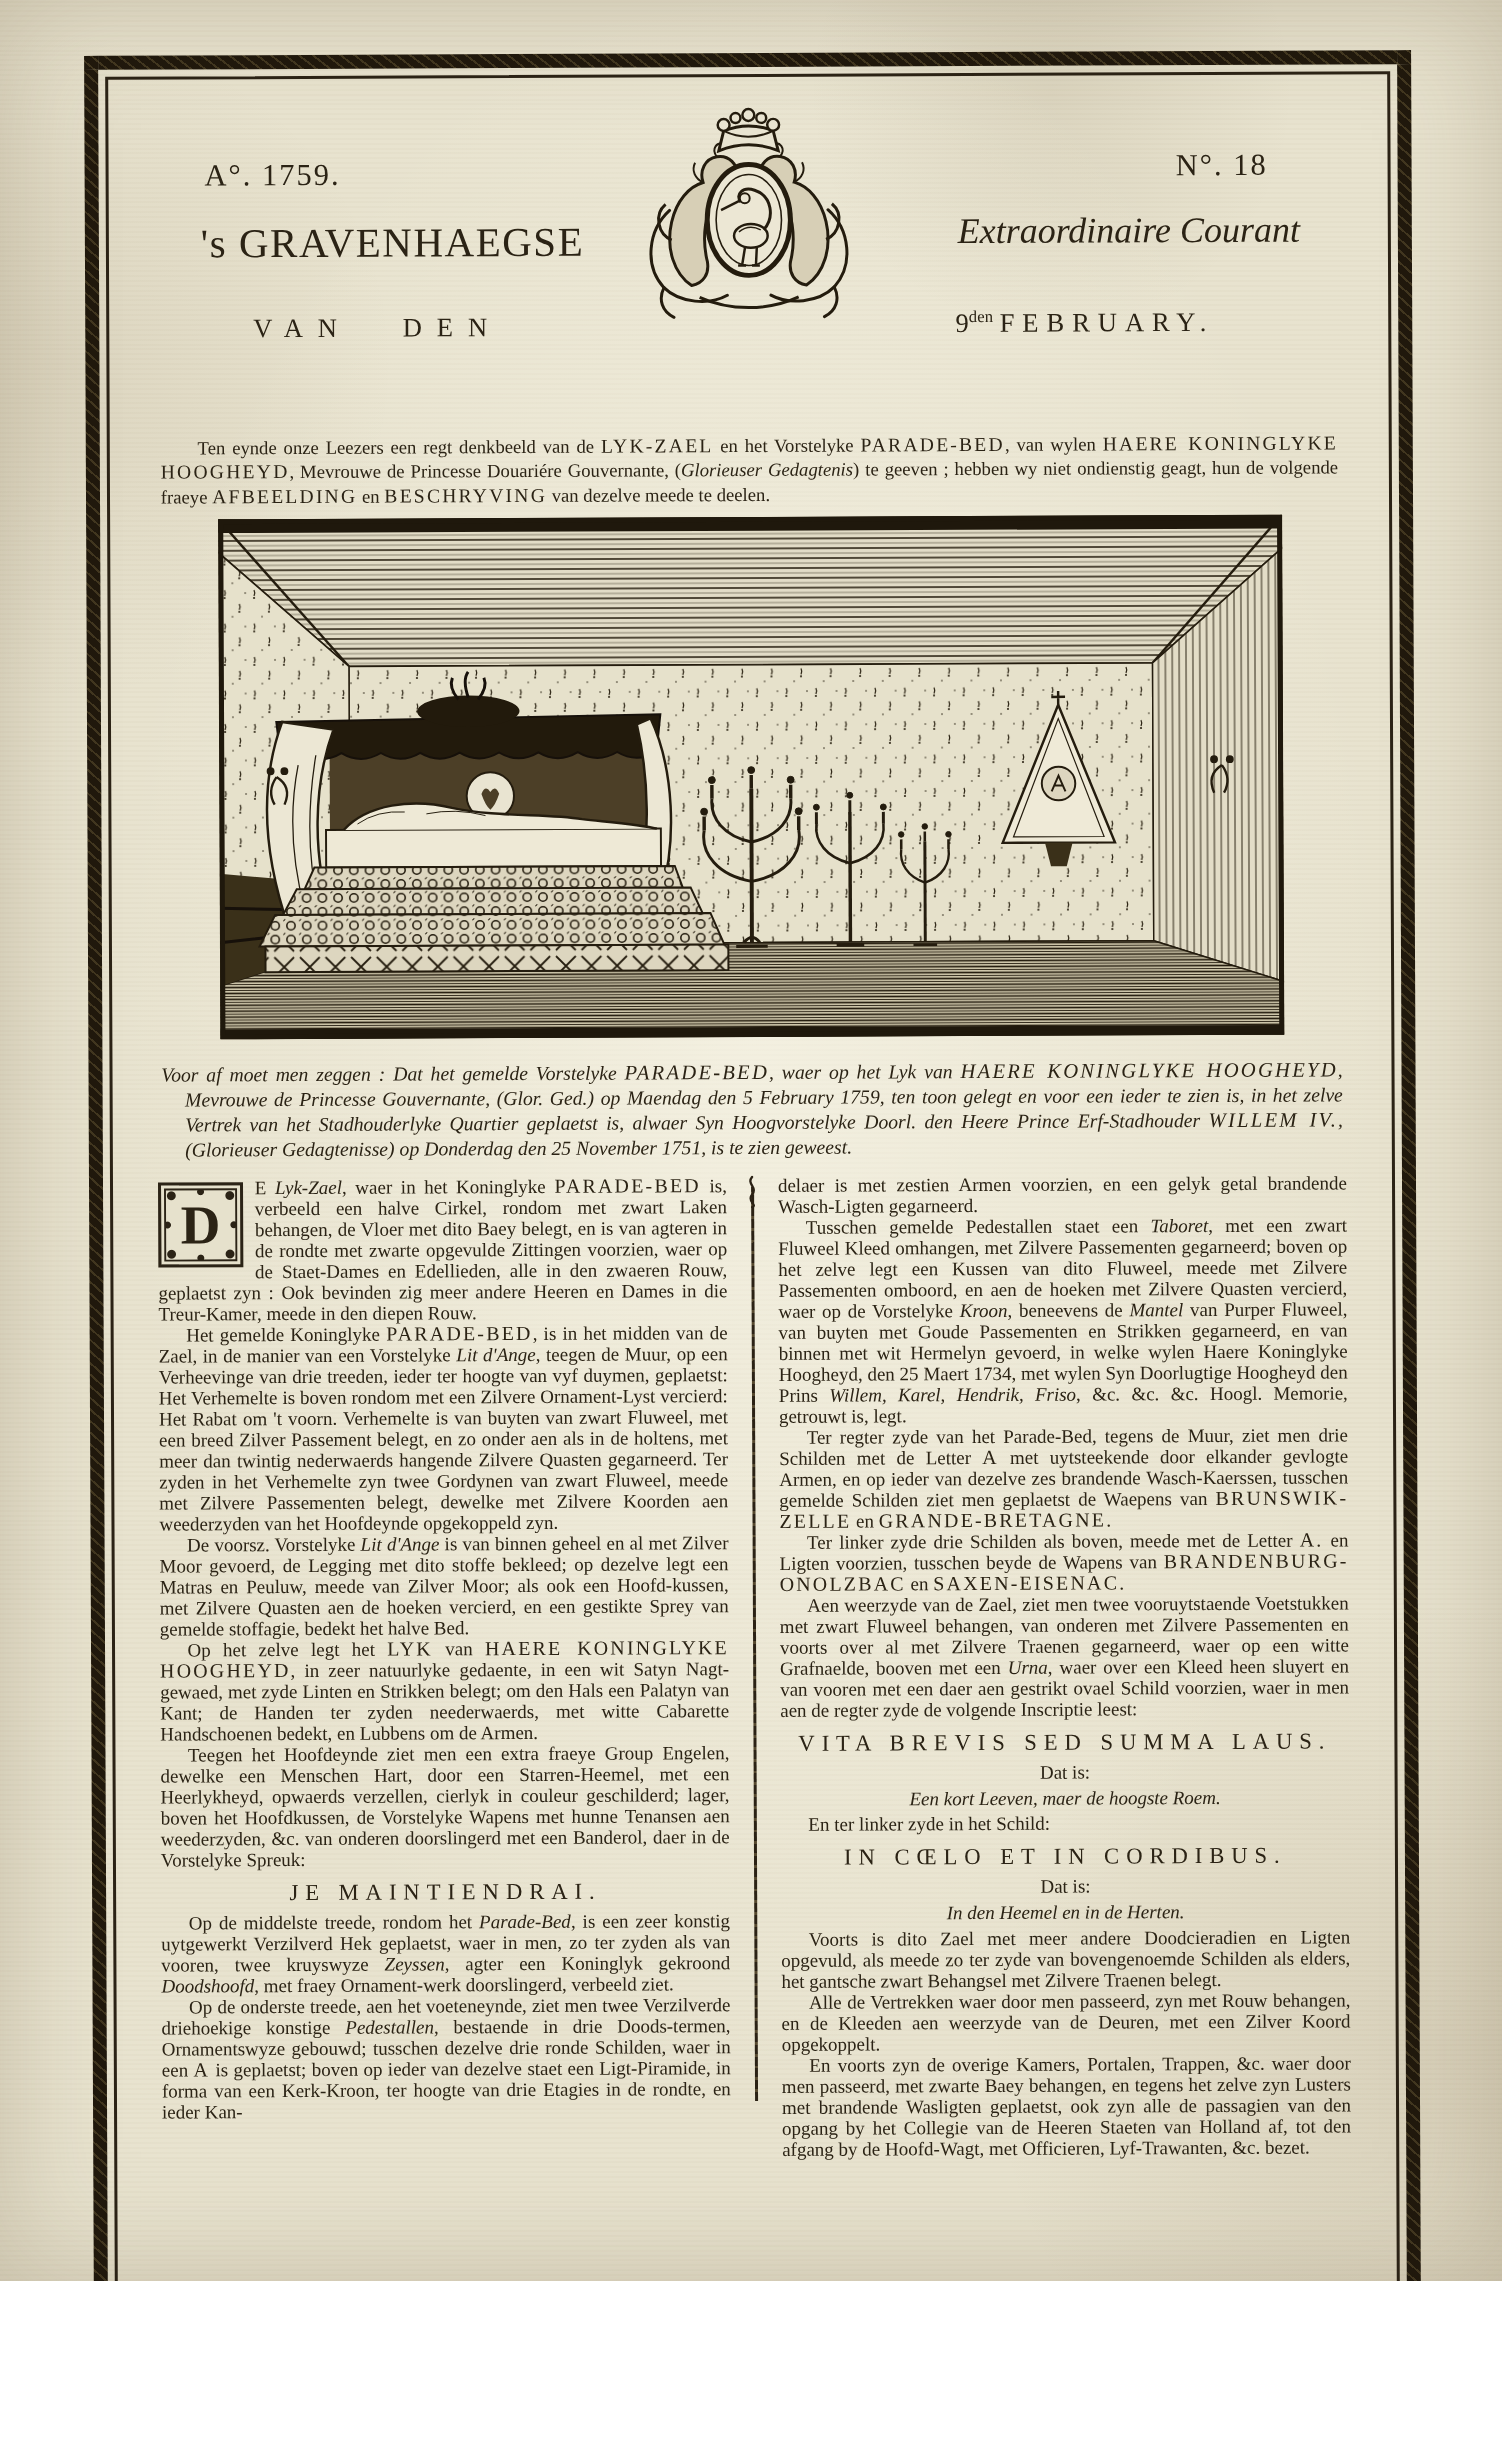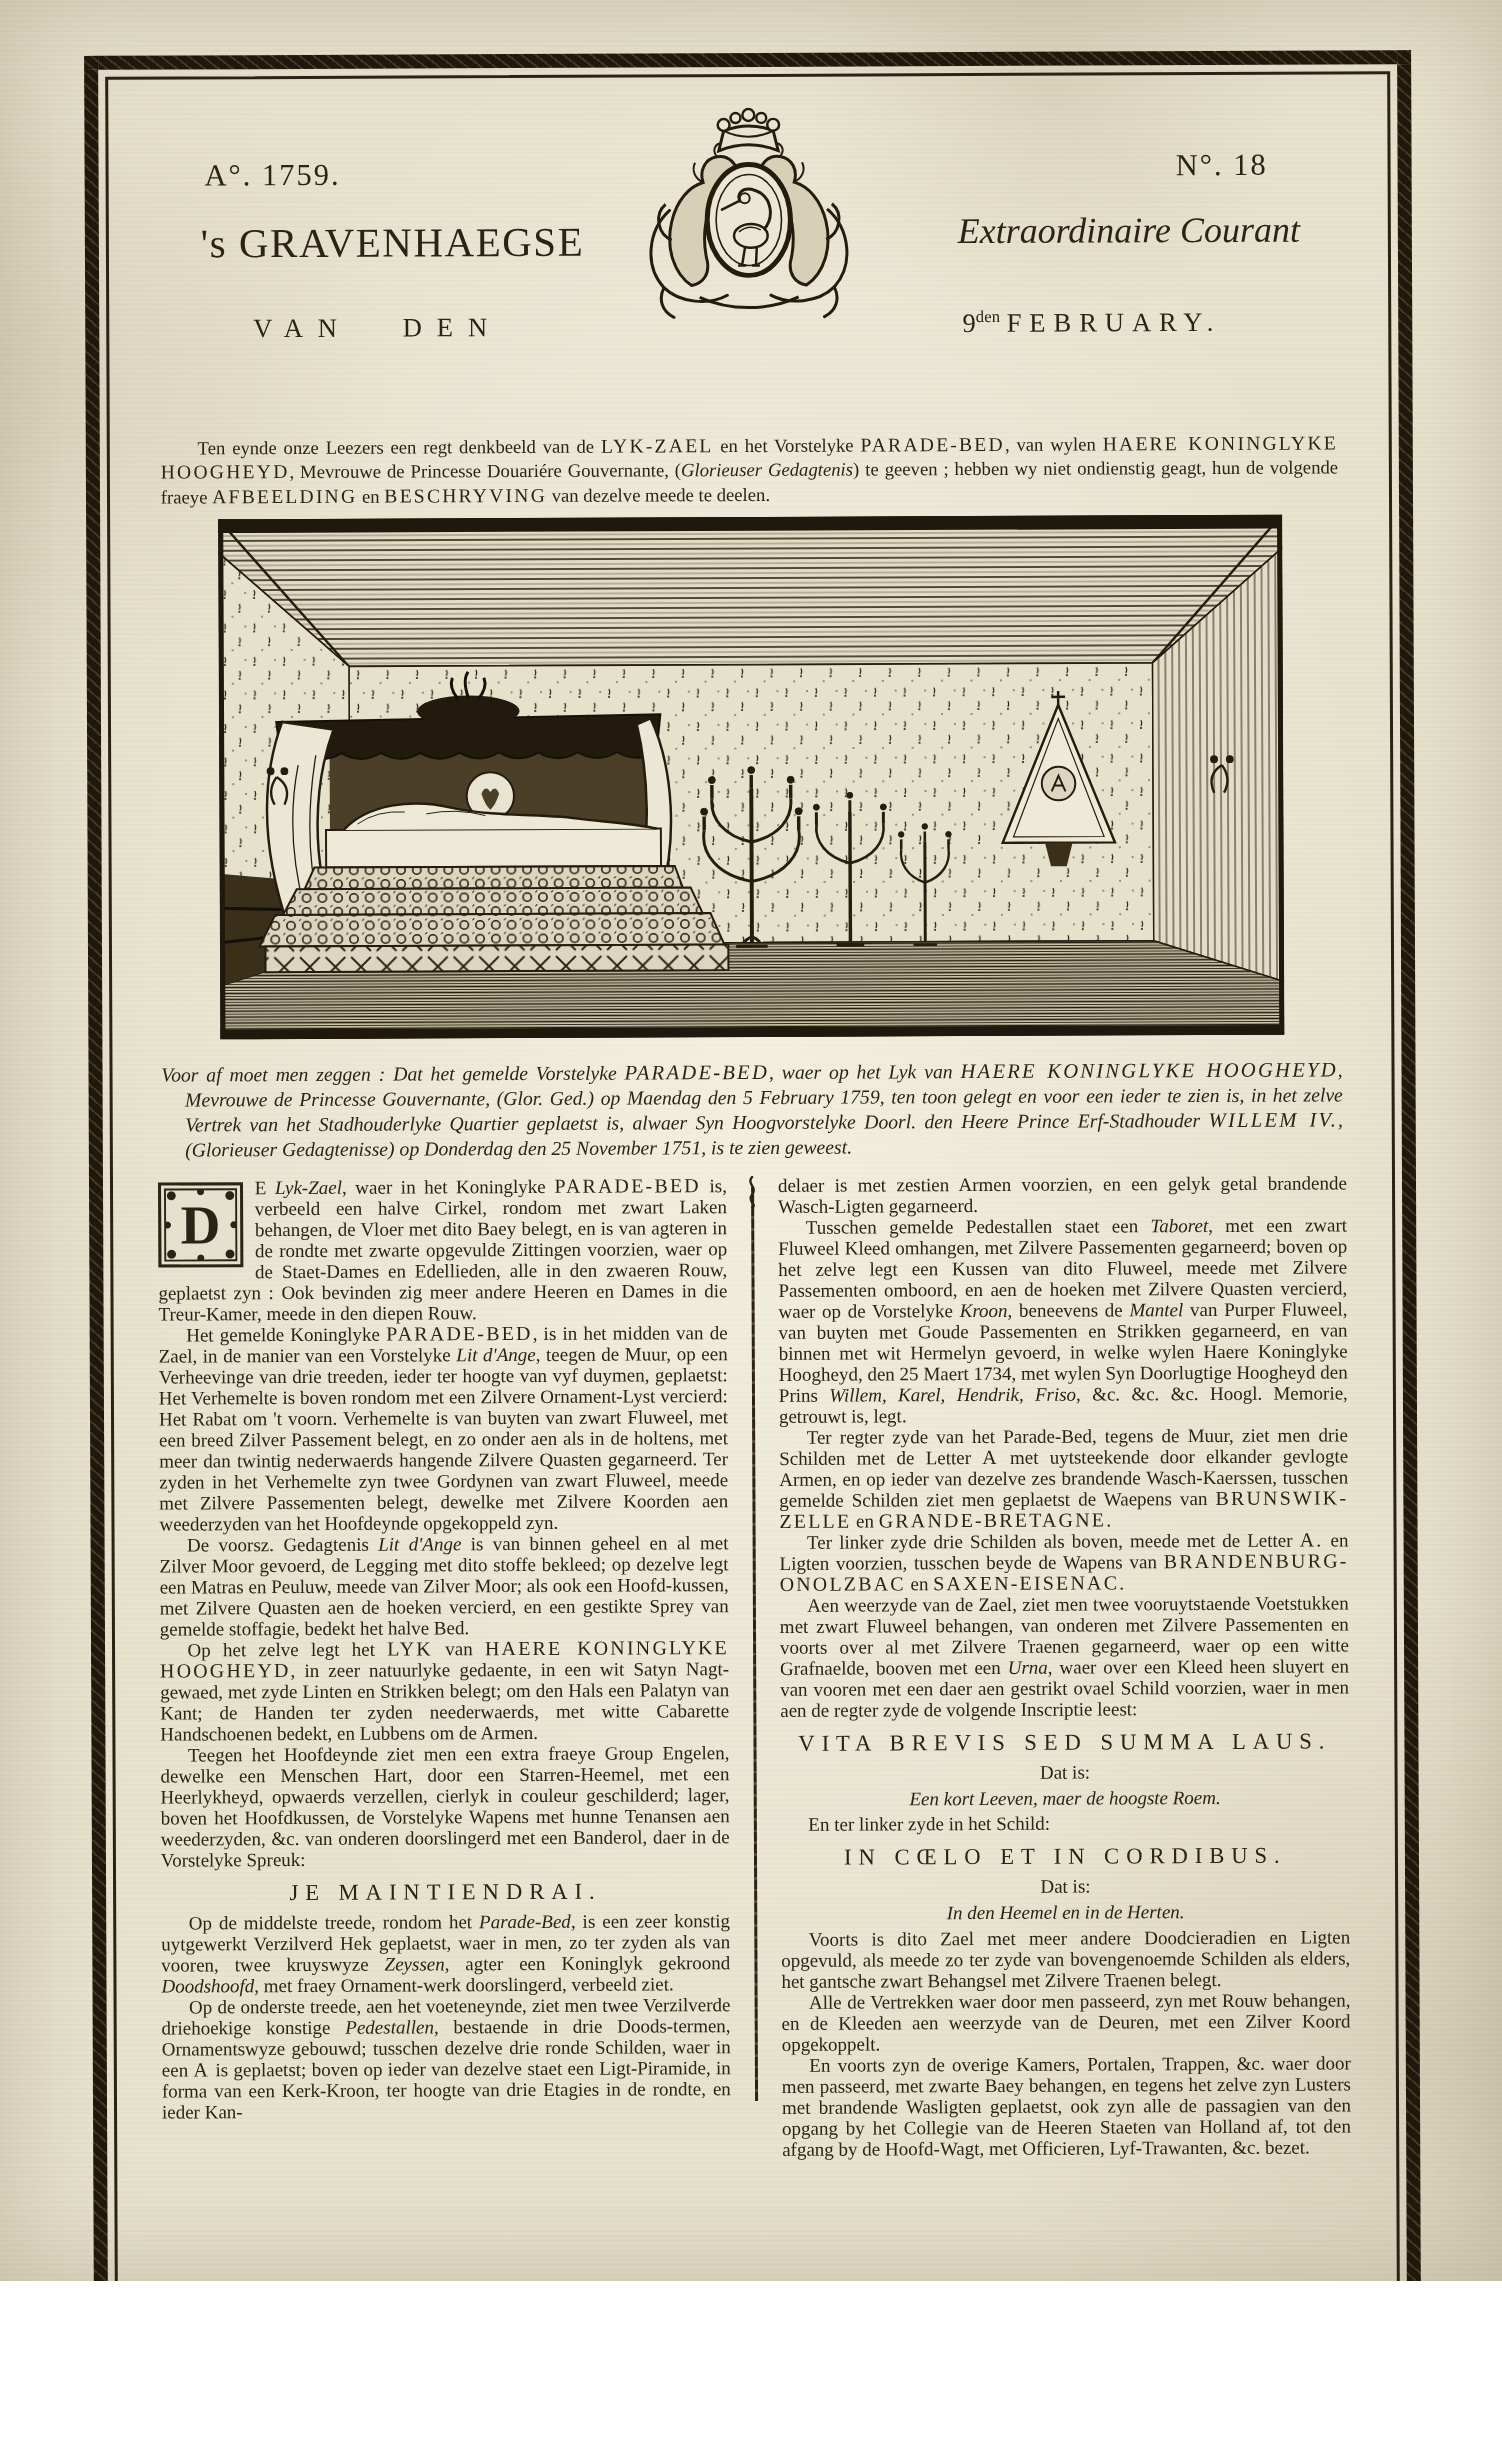--- a/index.html
+++ b/index.html
@@ -20,21 +20,21 @@
   .frame-inner{position:absolute;inset:6.9px;border:3px solid #2b2215;}
   .content{position:absolute;inset:9.9px;padding:0 45px;box-sizing:border-box;}
   
   .header{position:relative;height:355px;}
   .year{position:absolute;left:51px;top:79px;font-size:30.5px;letter-spacing:2px;}
   .issue{position:absolute;right:75px;top:73px;font-size:30.5px;letter-spacing:2px;}
   .emblem{position:absolute;left:50%;top:13.8px;transform:translateX(-50%);width:297px;height:248px;}
   .masthead-left{position:absolute;left:47px;top:140px;font-size:41px;letter-spacing:1.5px;white-space:nowrap;}
   .masthead-right{position:absolute;right:43px;top:134px;font-size:36px;font-style:italic;white-space:nowrap;}
   .dateline-left{position:absolute;left:99px;top:234px;font-size:26.6px;letter-spacing:14.8px;word-spacing:29.6px;white-space:nowrap;}
-  .dateline-right{position:absolute;right:122px;top:231px;font-size:26.6px;white-space:nowrap;}
+  .dateline-right{position:absolute;right:129px;top:231px;font-size:26.6px;white-space:nowrap;}
   .dateline-right .month{letter-spacing:7.9px;}
   .dateline-right sup{font-size:16.7px;}
   
   .intro{margin:2px 5.9px 0 5.9px;font-size:18.7px;line-height:24.6px;text-align:justify;text-indent:37px;}
   
   .plate{display:block;margin:8.9px auto 0 auto;width:1064px;height:520px;}
   
   .caption{margin:23.6px 3.9px 0 3.9px;font-size:19.7px;line-height:25px;text-align:justify;
     padding-left:23.6px;text-indent:-23.6px;font-style:italic;}
   
@@ -236,21 +236,21 @@
         </g>
         <rect x="2.5" y="2.5" width="1075" height="523" fill="none" stroke="#1f180c" stroke-width="5"></rect>
       </svg>
 
       <p class="caption"><span class="i">Voor af moet men zeggen : Dat het gemelde Vorstelyke </span><span class="sp">PARADE-BED</span><span class="i">, waer op het Lyk van </span><span class="sp">HAERE KONINGLYKE HOOGHEYD</span><span class="i">, Mevrouwe de Princesse Gouvernante, (Glor. Ged.) op Maendag den 5 February 1759, ten toon gelegt en voor een ieder te zien is, in het zelve Vertrek van het Stadhouderlyke Quartier geplaetst is, alwaer Syn Hoogvorstelyke Doorl. den Heere Prince Erf-Stadhouder </span><span class="sp">WILLEM IV.</span><span class="i">, (Glorieuser Gedagtenisse) op Donderdag den 25 November 1751, is te zien geweest.</span></p>
 
       <div class="cols">
         <div class="col">
             <p class="para drop-para"><span class="dropcap">D</span><span>E </span><span class="i">Lyk-Zael</span><span>, waer in het Koninglyke </span><span class="sp">PARADE-BED</span><span> is, verbeeld een halve Cirkel, rondom met zwart Laken behangen, de Vloer met dito Baey belegt, en is van agteren in de rondte met zwarte opgevulde Zittingen voorzien, waer op de Staet-Dames en Edellieden, alle in den zwaeren Rouw, geplaetst zyn : Ook bevinden zig meer andere Heeren en Dames in die Treur-Kamer, meede in den diepen Rouw.</span></p>
             <p class="para"><span>Het gemelde Koninglyke </span><span class="sp">PARADE-BED</span><span>, is in het midden van de Zael, in de manier van een Vorstelyke </span><span class="i">Lit d'Ange</span><span>, teegen de Muur, op een Verheevinge van drie treeden, ieder ter hoogte van vyf duymen, geplaetst: Het Verhemelte is boven rondom met een Zilvere Ornament-Lyst vercierd: Het Rabat om 't voorn. Verhemelte is van buyten van zwart Fluweel, met een breed Zilver Passement belegt, en zo onder aen als in de holtens, met meer dan twintig nederwaerds hangende Zilvere Quasten gegarneerd. Ter zyden in het Verhemelte zyn twee Gordynen van zwart Fluweel, meede met Zilvere Passementen belegt, dewelke met Zilvere Koorden aen weederzyden van het Hoofdeynde opgekoppeld zyn.</span></p>
-            <p class="para"><span>De voorsz. Gedagtenis </span><span class="i">Lit d'Ange</span><span> is van binnen geheel en al met Zilver Moor gevoerd, de Legging met dito stoffe bekleed; op dezelve legt een Matras en Peuluw, meede van Zilver Moor; als ook een Hoofd-kussen, met Zilvere Quasten aen de hoeken vercierd, en een gestikte Sprey van gemelde stoffagie, bedekt het halve Bed.</span></p>
+            <p class="para"><span>De voorsz. Vorstelyke </span><span class="i">Lit d'Ange</span><span> is van binnen geheel en al met Zilver Moor gevoerd, de Legging met dito stoffe bekleed; op dezelve legt een Matras en Peuluw, meede van Zilver Moor; als ook een Hoofd-kussen, met Zilvere Quasten aen de hoeken vercierd, en een gestikte Sprey van gemelde stoffagie, bedekt het halve Bed.</span></p>
             <p class="para"><span>Op het zelve legt het </span><span class="sp">LYK</span><span> van </span><span class="sp">HAERE KONINGLYKE HOOGHEYD</span><span>, in zeer natuurlyke gedaente, in een wit Satyn Nagt-gewaed, met zyde Linten en Strikken belegt; om den Hals een Palatyn van Kant; de Handen ter zyden neederwaerds, met witte Cabarette Handschoenen bedekt, en Lubbens om de Armen.</span></p>
             <p class="para"><span>Teegen het Hoofdeynde ziet men een extra fraeye Group Engelen, dewelke een Menschen Hart, door een Starren-Heemel, met een Heerlykheyd, opwaerds verzellen, cierlyk in couleur geschilderd; lager, boven het Hoofdkussen, de Vorstelyke Wapens met hunne Tenansen aen weederzyden, &amp;c. van onderen doorslingerd met een Banderol, daer in de Vorstelyke Spreuk:</span></p>
             <p class="bhead"><span>JE MAINTIENDRAI.</span></p>
             <p class="para"><span>Op de middelste treede, rondom het </span><span class="i">Parade-Bed</span><span>, is een zeer konstig uytgewerkt Verzilverd Hek geplaetst, waer in men, zo ter zyden als van vooren, twee kruyswyze </span><span class="i">Zeyssen</span><span>, agter een Koninglyk gekroond </span><span class="i">Doodshoofd</span><span>, met fraey Ornament-werk doorslingerd, verbeeld ziet.</span></p>
             <p class="para"><span>Op de onderste treede, aen het voeteneynde, ziet men twee Verzilverde driehoekige konstige </span><span class="i">Pedestallen</span><span>, bestaende in drie Doods-termen, Ornamentswyze gebouwd; tusschen dezelve drie ronde Schilden, waer in een </span><span class="sp">A</span><span> is geplaetst; boven op ieder van dezelve staet een Ligt-Piramide, in forma van een Kerk-Kroon, ter hoogte van drie Etagies in de rondte, en ieder Kan-</span></p>
           </div>
         <div class="divider">
           <svg class="divider-fleuron" viewBox="0 0 18 34">
             <path d="M9,2 C3,9 15,13 9,20 C3,27 15,31 9,33" stroke="#2b2215" stroke-width="2.4" fill="none" stroke-linecap="round"></path>
           </svg>

